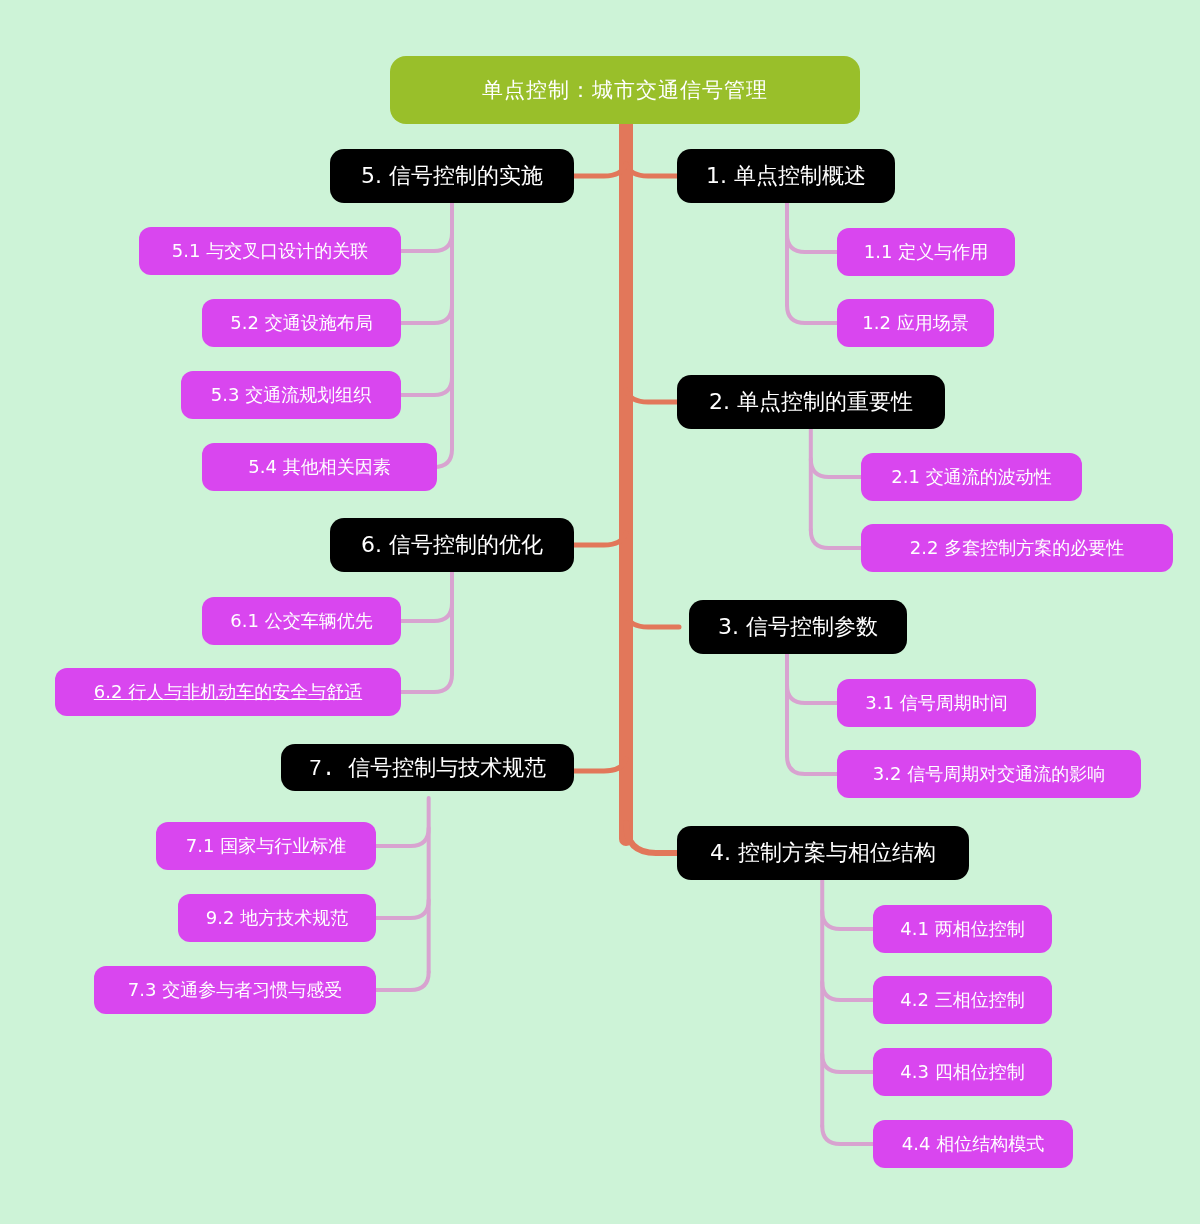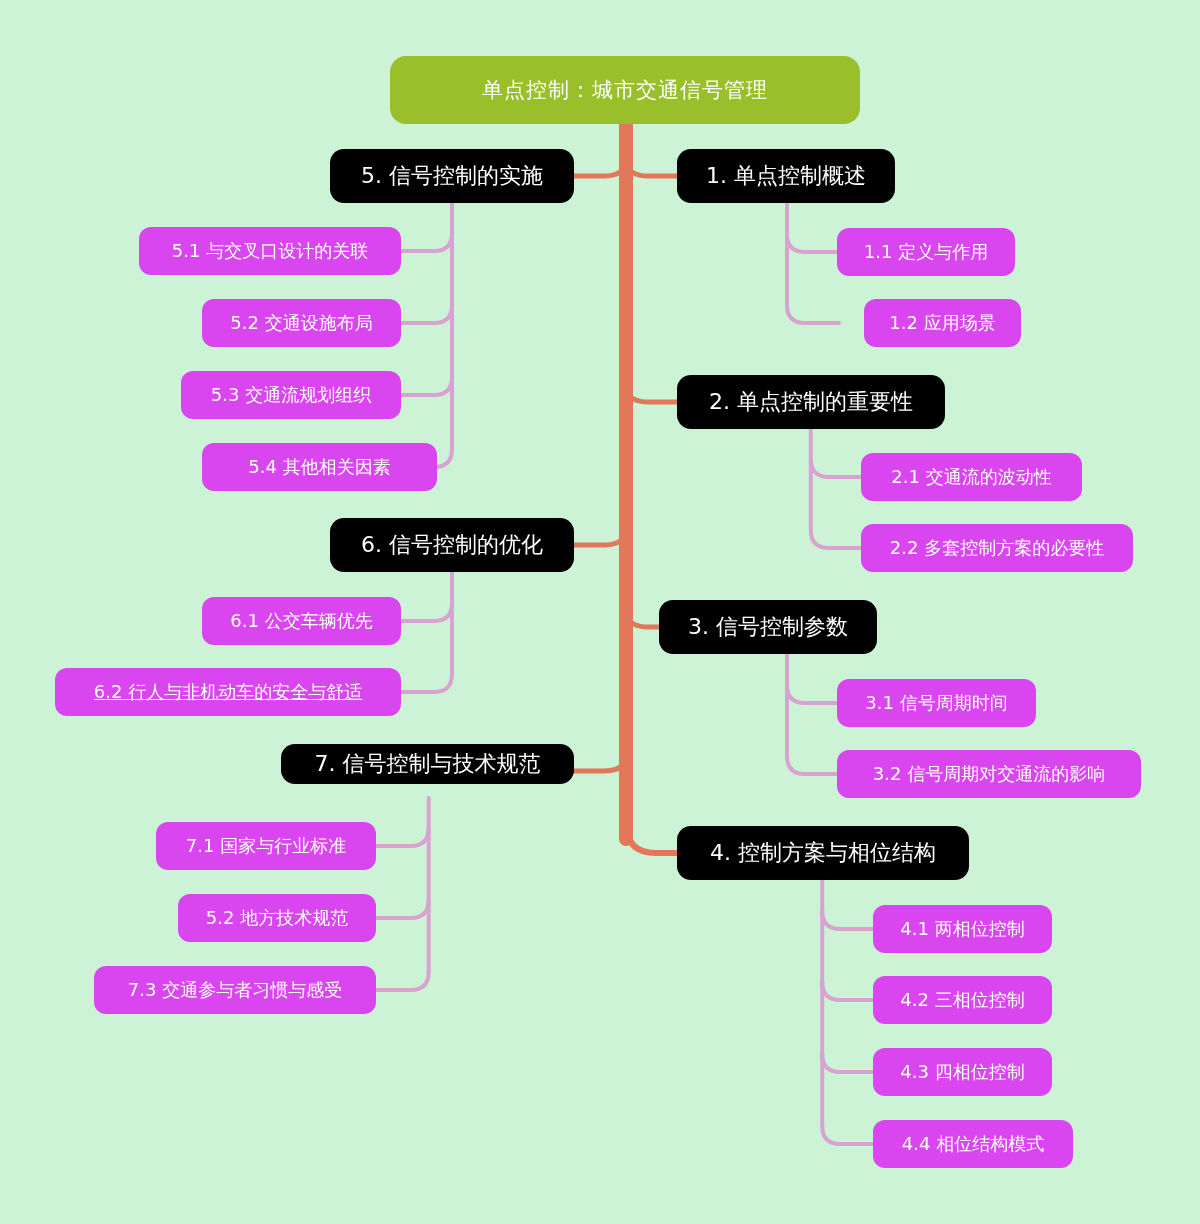--- a/index.html
+++ b/index.html
@@ -66,43 +66,43 @@
     <path d="M428.6666666666667 828 Q428.6666666666667 846 410.6666666666667 846 L374 846" fill="none" stroke="#d8a3d0" stroke-width="4" stroke-linecap="round"></path>
     <path d="M428.6666666666667 900 Q428.6666666666667 918 410.6666666666667 918 L374 918" fill="none" stroke="#d8a3d0" stroke-width="4" stroke-linecap="round"></path>
     <path d="M428.6666666666667 972 Q428.6666666666667 990 410.6666666666667 990 L374 990" fill="none" stroke="#d8a3d0" stroke-width="4" stroke-linecap="round"></path>
   </svg>
 
 <div id="map">
   <div class="node root" style="left: 390px; top: 56px; width: 470px; height: 68px;">单点控制：城市交通信号管理</div>
 
   <div class="node main" style="left: 677px; top: 149px; width: 218px; height: 54px;">1. 单点控制概述</div>
   <div class="node sub" style="left: 837px; top: 228px; width: 178px; height: 48px;">1.1 定义与作用</div>
-  <div class="node sub" style="left: 864px; top: 299px; width: 157px; height: 48px;">1.2 应用场景</div>
+  <div class="node sub" style="left: 837px; top: 299px; width: 157px; height: 48px;">1.2 应用场景</div>
 
   <div class="node main" style="left: 677px; top: 375px; width: 268px; height: 54px;">2. 单点控制的重要性</div>
   <div class="node sub" style="left: 861px; top: 453px; width: 221px; height: 48px;">2.1 交通流的波动性</div>
-  <div class="node sub" style="left: 861px; top: 524px; width: 272px; height: 48px;">2.2 多套控制方案的必要性</div>
+  <div class="node sub" style="left: 861px; top: 524px; width: 312px; height: 48px;">2.2 多套控制方案的必要性</div>
 
-  <div class="node main" style="left: 659px; top: 600px; width: 218px; height: 54px;">3. 信号控制参数</div>
+  <div class="node main" style="left: 689px; top: 600px; width: 218px; height: 54px;">3. 信号控制参数</div>
   <div class="node sub" style="left: 837px; top: 679px; width: 199px; height: 48px;">3.1 信号周期时间</div>
   <div class="node sub" style="left: 837px; top: 750px; width: 304px; height: 48px;">3.2 信号周期对交通流的影响</div>
 
   <div class="node main" style="left: 677px; top: 826px; width: 292px; height: 54px;">4. 控制方案与相位结构</div>
   <div class="node sub" style="left: 873px; top: 905px; width: 179px; height: 48px;">4.1 两相位控制</div>
   <div class="node sub" style="left: 873px; top: 976px; width: 179px; height: 48px;">4.2 三相位控制</div>
   <div class="node sub" style="left: 873px; top: 1048px; width: 179px; height: 48px;">4.3 四相位控制</div>
   <div class="node sub" style="left: 873px; top: 1120px; width: 200px; height: 48px;">4.4 相位结构模式</div>
 
   <div class="node main" style="left: 330px; top: 149px; width: 244px; height: 54px;">5. 信号控制的实施</div>
   <div class="node sub" style="left: 139px; top: 227px; width: 262px; height: 48px;">5.1 与交叉口设计的关联</div>
   <div class="node sub" style="left: 202px; top: 299px; width: 199px; height: 48px;">5.2 交通设施布局</div>
   <div class="node sub" style="left: 181px; top: 371px; width: 220px; height: 48px;">5.3 交通流规划组织</div>
   <div class="node sub" style="left: 202px; top: 443px; width: 235px; height: 48px;">5.4 其他相关因素</div>
 
   <div class="node main" style="left: 330px; top: 518px; width: 244px; height: 54px;">6. 信号控制的优化</div>
   <div class="node sub" style="left: 202px; top: 597px; width: 199px; height: 48px;">6.1 公交车辆优先</div>
   <div class="node sub" style="left: 55px; top: 668px; width: 346px; height: 48px; text-decoration: underline;">6.2 行人与非机动车的安全与舒适</div>
 
-  <div class="node main" style="left: 281px; top: 744px; width: 293px; height: 40px;">7. 信号控制与技术规范</div>
+  <div class="node main" style="left: 281px; top: 744px; width: 293px; height: 47px; font-family: Liberation Mono, monospace;">7. 信号控制与技术规范</div>
   <div class="node sub" style="left: 156px; top: 822px; width: 220px; height: 48px;">7.1 国家与行业标准</div>
-  <div class="node sub" style="left: 178px; top: 894px; width: 198px; height: 48px;">5.2 地方技术规范</div>
+  <div class="node sub" style="left: 178px; top: 894px; width: 198px; height: 48px;">9.2 地方技术规范</div>
   <div class="node sub" style="left: 94px; top: 966px; width: 282px; height: 48px;">7.3 交通参与者习惯与感受</div>
 </div>
 
 </body></html>

